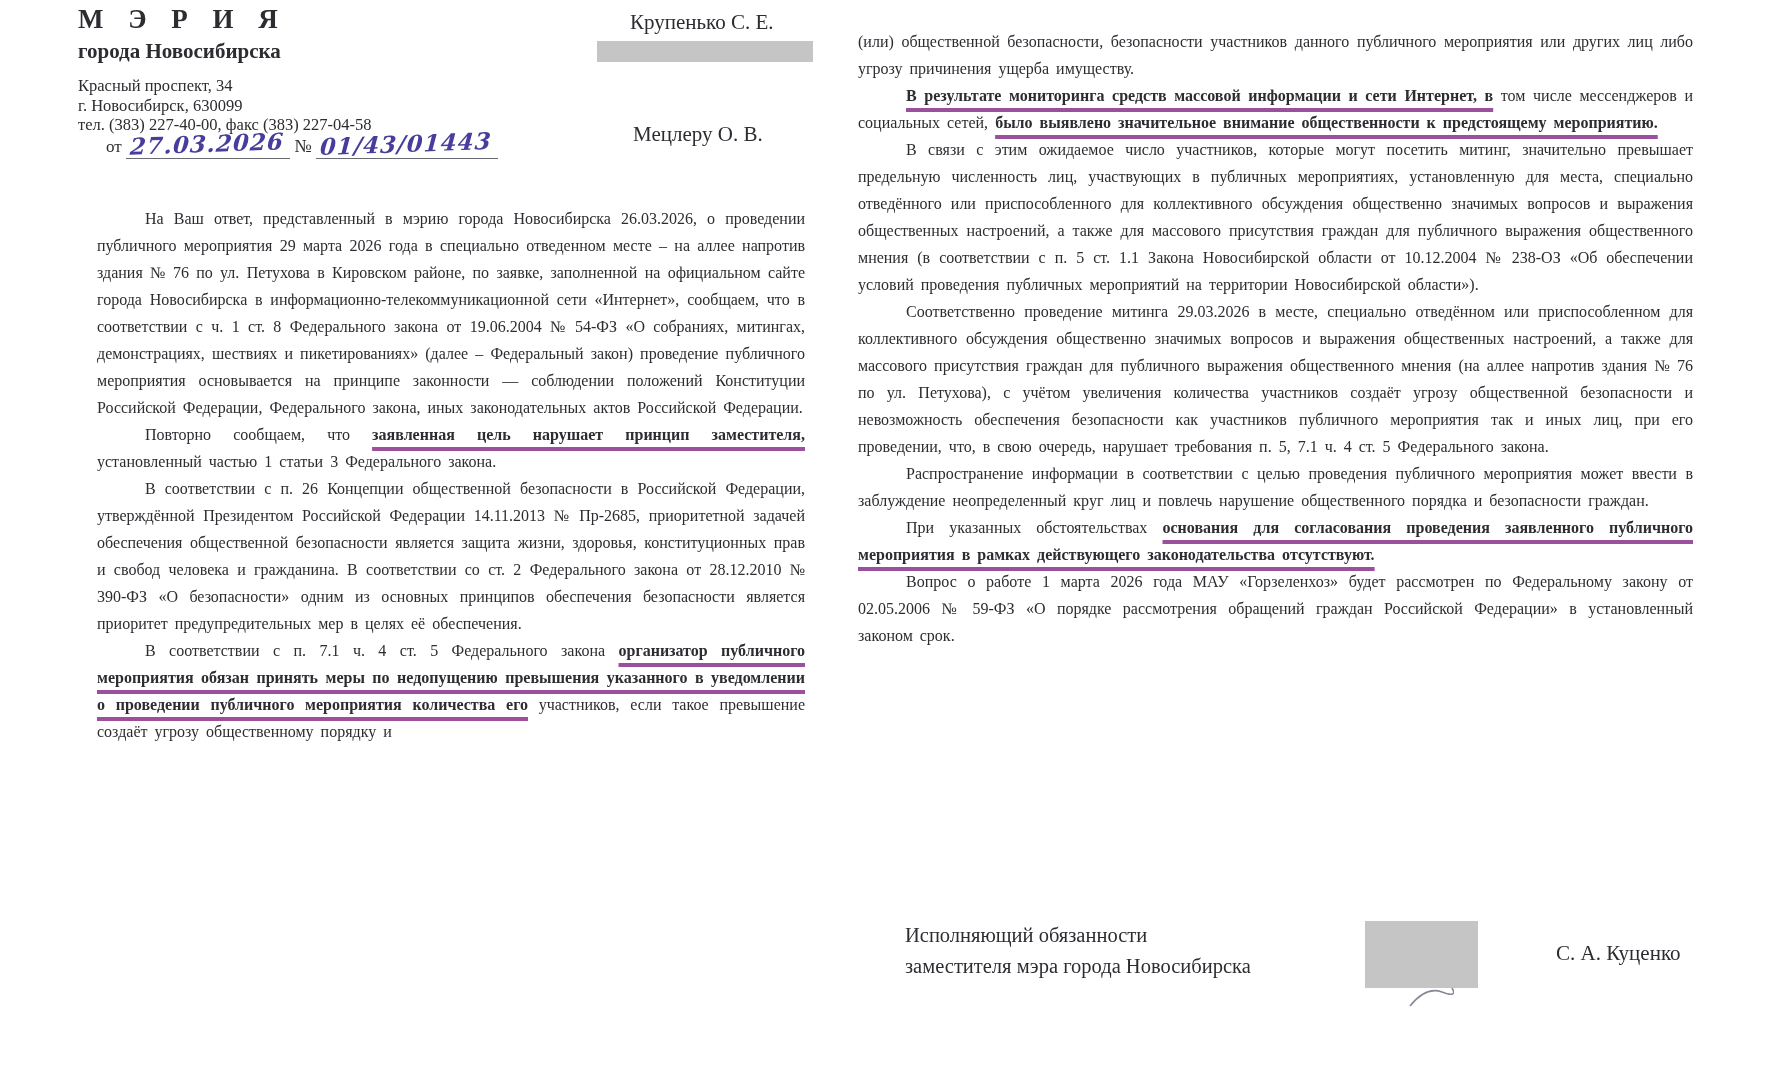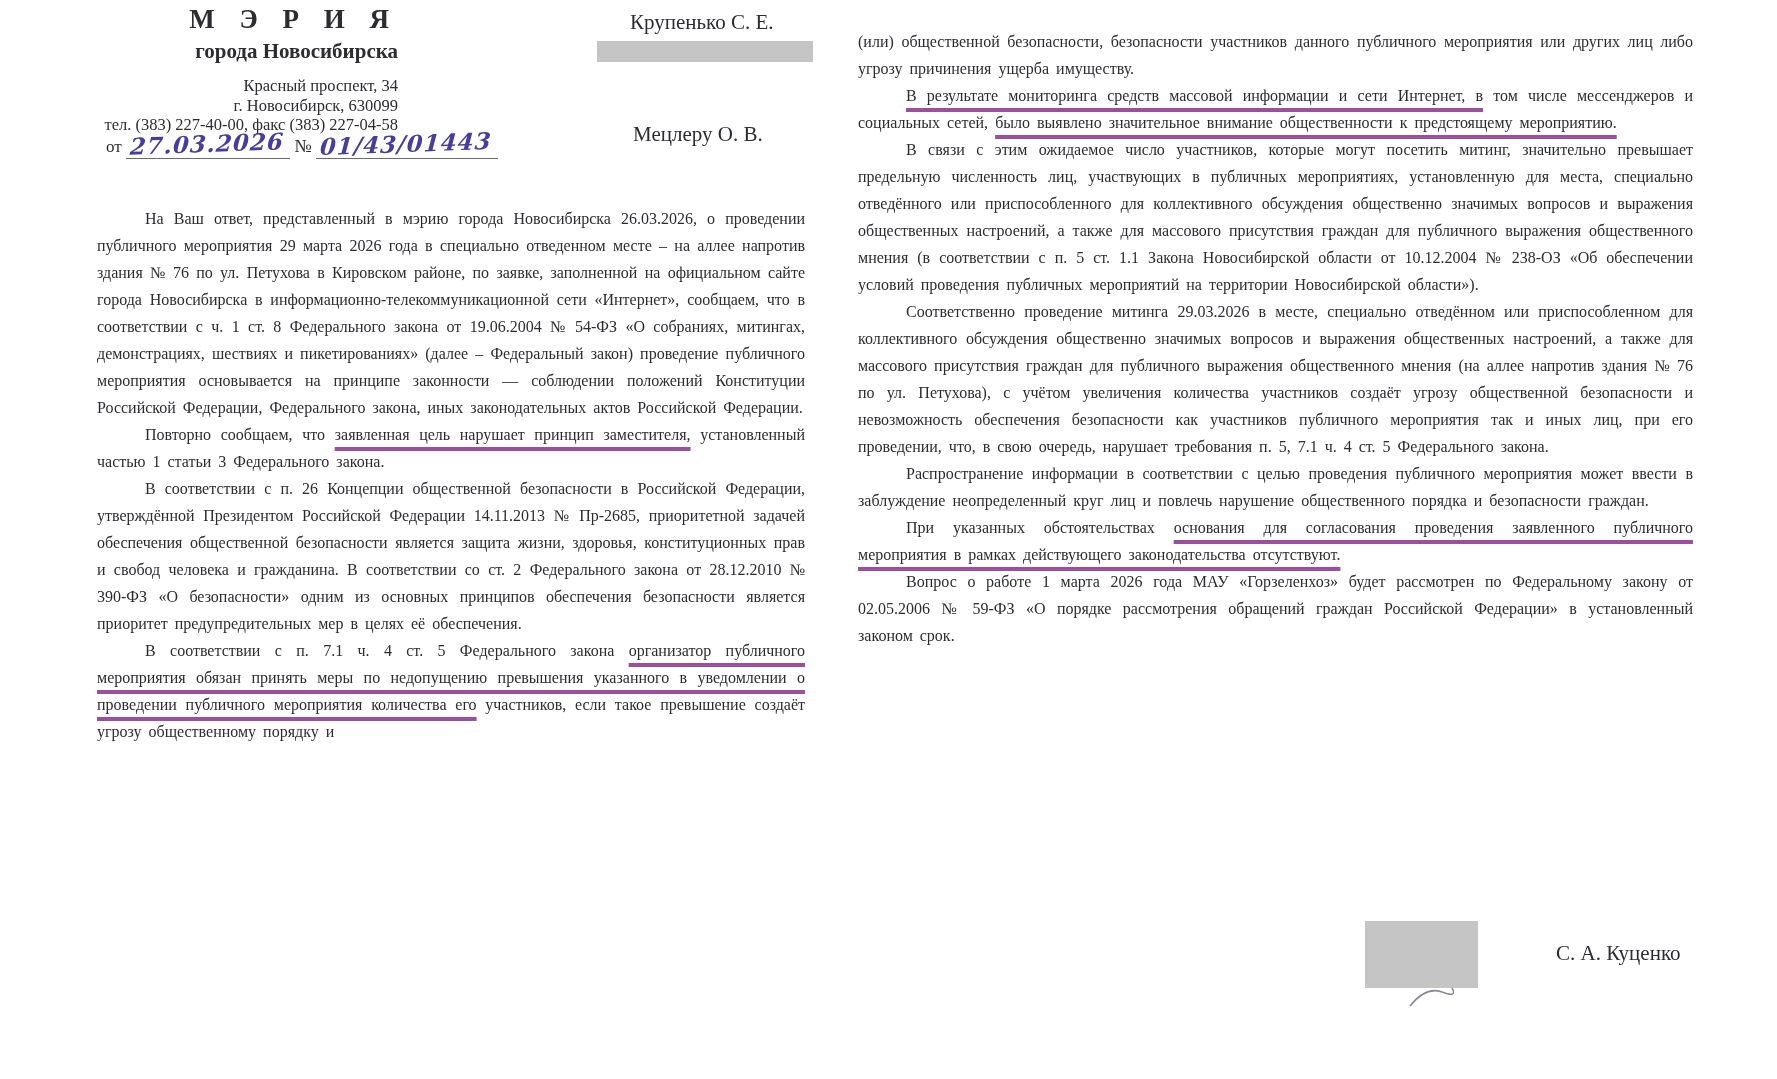--- a/index.html
+++ b/index.html
@@ -12,21 +12,21 @@
   html,body{background:#ffffff;}
   .page{
     position:relative;
     width:1777px;height:1079px;
     background:#ffffff;
     overflow:hidden;
     font-family:"Liberation Serif","DejaVu Serif",serif;
     color:var(--text);
   }
   
-  .letterhead{position:absolute;left:78px;top:4px;width:320px;text-align:right;}
+  .letterhead{position:absolute;left:78px;top:4px;width:320px;text-align:left;}
   .org1{font-size:27px;font-weight:bold;letter-spacing:9px;}
   .org2{font-size:21px;font-weight:bold;margin-top:4px;}
   .addr{margin-top:12px;font-size:16.5px;line-height:19.5px;}
   .dateline{
     position:absolute;left:106px;top:130px;width:420px;
     font-size:17px;white-space:nowrap;
   }
   .hand{
     display:inline-block;
     font-family:"DejaVu Serif",serif;
@@ -56,20 +56,21 @@
   }
   .col-left{left:97px;top:205px;width:708px;}
   .col-right{left:858px;top:28px;width:835px;}
   .para{text-indent:48px;}
   .para.noindent{text-indent:0;}
   .ul{
     text-decoration-line:underline;
     text-decoration-color:var(--marker);
     text-decoration-thickness:4px;
     text-underline-offset:7px;
+    font-weight:bold;
   }
   
   .sig-title{position:absolute;left:905px;top:920px;font-size:20.5px;line-height:31px;}
   .sig-redact{position:absolute;left:1365px;top:921px;width:113px;height:67px;background:var(--redact);}
   .sig-squiggle{position:absolute;left:1408px;top:982px;width:46px;height:26px;}
   .sig-name{position:absolute;left:1556px;top:941px;font-size:21px;}
 </style>
 </head>
 <body>
 
@@ -107,19 +108,23 @@
   <div class="col col-right">
     <p class="para noindent"><span>(или) общественной безопасности, безопасности участников данного публичного мероприятия или других лиц либо угрозу причинения ущерба имуществу.</span></p>
     <p class="para"><span class="ul">В результате мониторинга средств массовой информации и сети Интернет, в</span><span> том числе мессенджеров и социальных сетей, </span><span class="ul">было выявлено значительное внимание общественности к предстоящему мероприятию.</span></p>
     <p class="para"><span>В связи с этим ожидаемое число участников, которые могут посетить митинг, значительно превышает предельную численность лиц, участвующих в публичных мероприятиях, установленную для места, специально отведённого или приспособленного для коллективного обсуждения общественно значимых вопросов и выражения общественных настроений, а также для массового присутствия граждан для публичного выражения общественного мнения (в соответствии с п. 5 ст. 1.1 Закона Новосибирской области от 10.12.2004 № 238-ОЗ «Об обеспечении условий проведения публичных мероприятий на территории Новосибирской области»).</span></p>
     <p class="para"><span>Соответственно проведение митинга 29.03.2026 в месте, специально отведённом или приспособленном для коллективного обсуждения общественно значимых вопросов и выражения общественных настроений, а также для массового присутствия граждан для публичного выражения общественного мнения (на аллее напротив здания № 76 по ул. Петухова), с учётом увеличения количества участников создаёт угрозу общественной безопасности и невозможность обеспечения безопасности как участников публичного мероприятия так и иных лиц, при его проведении, что, в свою очередь, нарушает требования п. 5, 7.1 ч. 4 ст. 5 Федерального закона.</span></p>
     <p class="para"><span>Распространение информации в соответствии с целью проведения публичного мероприятия может ввести в заблуждение неопределенный круг лиц и повлечь нарушение общественного порядка и безопасности граждан.</span></p>
     <p class="para"><span>При указанных обстоятельствах </span><span class="ul">основания для согласования проведения заявленного публичного мероприятия в рамках действующего законодательства отсутствуют.</span></p>
     <p class="para"><span>Вопрос о работе 1 марта 2026 года МАУ «Горзеленхоз» будет рассмотрен по Федеральному закону от 02.05.2006 № 59-ФЗ «О порядке рассмотрения обращений граждан Российской Федерации» в установленный законом срок.</span></p>
   </div>
 
+  <div class="sig-title">
+    <div>Исполняющий обязанности</div>
+    <div>заместителя мэра города Новосибирска</div>
+  </div>
   <div class="sig-redact"></div>
   <svg class="sig-squiggle" viewBox="0 0 46 26" xmlns="http://www.w3.org/2000/svg">
     <path d="M2 24 Q18 4 34 10 T44 6" fill="none" stroke="#8d8798" stroke-width="1.6"></path>
   </svg>
   <div class="sig-name">С. А. Куценко</div>
 
 </div>
 
 </body></html>

